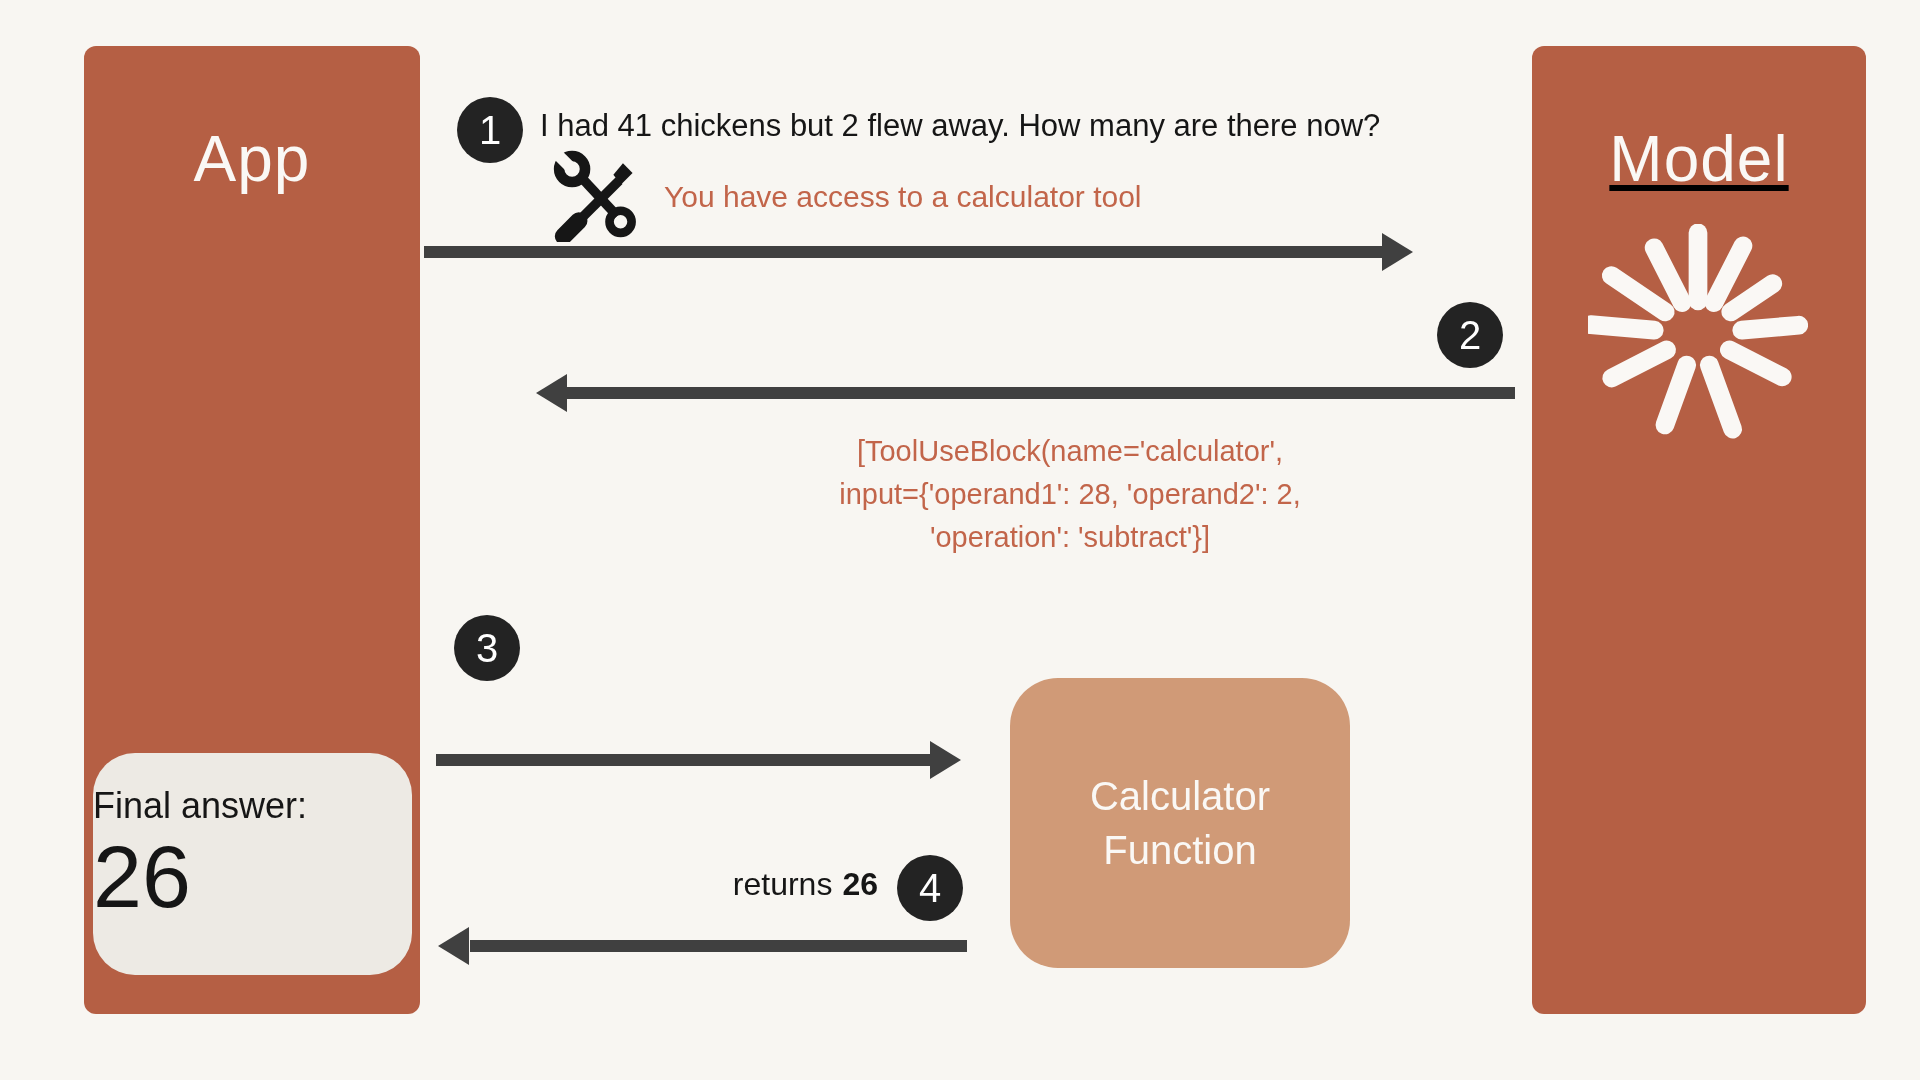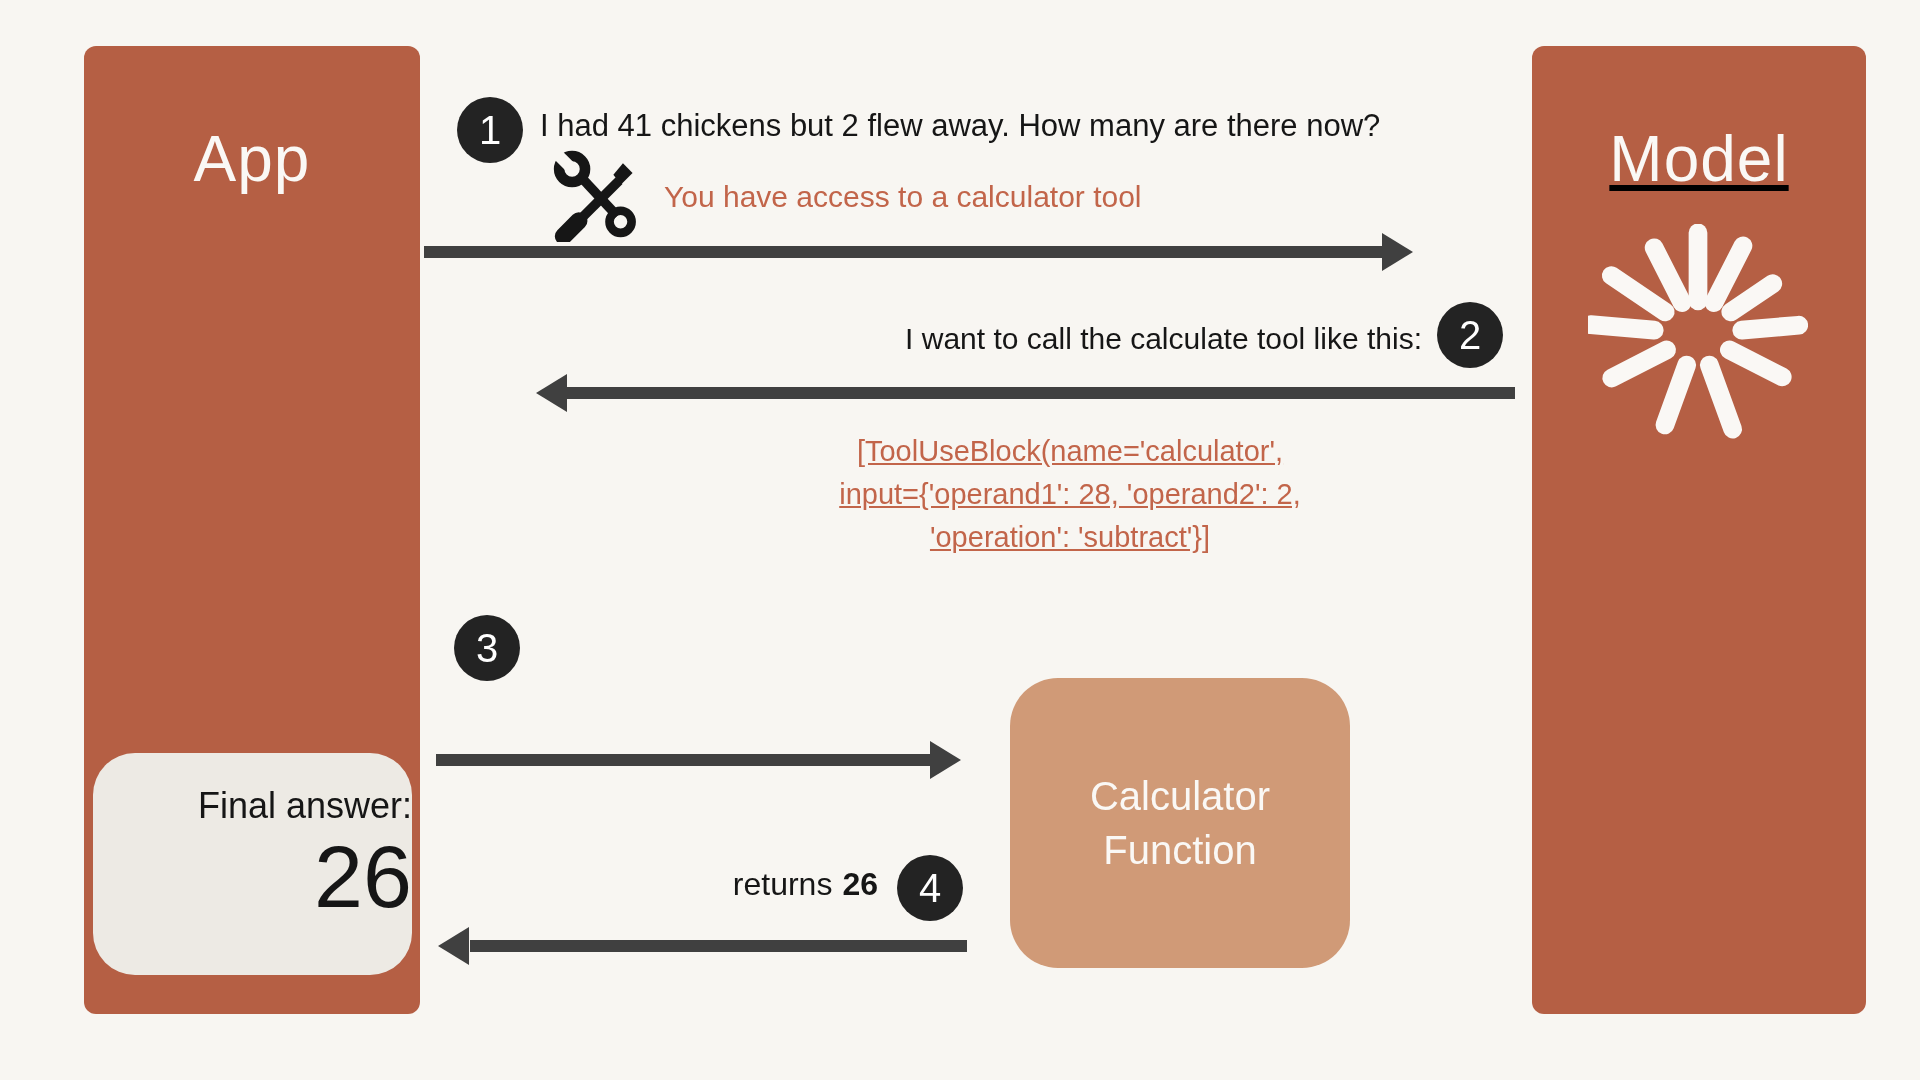--- a/index.html
+++ b/index.html
@@ -18,37 +18,37 @@
   body{font-family:"Liberation Sans",sans-serif;background:#fff;}
   .canvas{position:relative;width:1920px;height:1080px;background:var(--background);overflow:hidden;}
 
   .pillar{position:absolute;top:46px;height:968px;border-radius:12px;background:var(--box-terracotta);}
   .pillar.app{left:84px;width:336px;}
   .pillar.model{left:1532px;width:334px;text-decoration:underline;}
   .pillar-label{margin-top:76px;text-align:center;font-size:64px;letter-spacing:1px;color:var(--white-text);}
 
   .starburst{position:absolute;left:56px;top:178px;width:220px;height:220px;}
 
-  .final-box{position:absolute;left:9px;top:707px;width:319px;height:222px;border-radius:42px;background:var(--box-cream);text-align:right;color:var(--dark-text);padding-left:36px;}
+  .final-box{position:absolute;left:9px;top:707px;width:319px;height:222px;border-radius:42px;background:var(--box-cream);text-align:left;color:var(--dark-text);}
   .final-label{margin-top:32px;font-size:36px;}
   .final-value{margin-top:2px;font-size:88px;line-height:96px;}
 
   .calc-box{position:absolute;left:1010px;top:678px;width:340px;height:290px;border-radius:48px;background:var(--box-tan);color:var(--white-text);display:flex;flex-direction:column;align-items:center;justify-content:center;font-size:40px;line-height:54px;text-align:left;}
 
   .badge{position:absolute;width:66px;height:66px;border-radius:50%;background:var(--badge-bg);color:var(--badge-text);display:flex;align-items:center;justify-content:center;font-size:40px;}
   .badge-1{left:457px;top:97px;}
   .badge-2{left:1437px;top:302px;}
   .badge-3{left:454px;top:615px;}
   .badge-4{left:897px;top:855px;}
 
   .msg{position:absolute;color:var(--dark-text);white-space:nowrap;}
   .msg-1{left:540px;top:108px;font-size:31px;}
   .note-1{left:664px;top:180px;font-size:30px;color:var(--accent-text);text-align:right;}
   .msg-2{left:700px;top:322px;width:722px;text-align:right;font-size:30px;}
-  .code-block{position:absolute;left:717px;top:430px;width:706px;text-align:center;font-size:29px;line-height:43px;color:var(--accent-text);text-decoration:underline;}
+  .code-block{position:absolute;left:717px;top:430px;width:706px;text-align:center;font-size:29px;line-height:43px;color:var(--accent-text);}
   .msg-3{left:462px;top:696px;font-size:33px;}
   .msg-4{left:500px;top:866px;width:378px;text-align:right;font-size:32px;}
   .ret-prefix{}
   .ret-value{font-weight:700;margin-left:10px;}
 
   .arrow-line{position:absolute;height:12px;background:var(--arrow);}
   .arrow-head{position:absolute;width:0;height:0;border-top:19px solid transparent;border-bottom:19px solid transparent;}
   .arrow-head.right{border-left:31px solid var(--arrow);}
   .arrow-head.left{border-right:31px solid var(--arrow);}
 
@@ -115,21 +115,20 @@
     <line x1="14" y1="94" x2="30" y2="78" stroke="#161616" stroke-width="18" stroke-linecap="round"></line>
     <polygon points="66,30 76,18 86,28 74,40" fill="#161616"></polygon>
   </svg>
   <div class="msg note-1">You have access to a calculator tool</div>
   <div class="arrow-line line-1"></div>
   <div class="arrow-head right head-1"></div>
 
   <div class="badge badge-2">
     <span>2</span>
   </div>
-  <div class="msg msg-2">I want to call the calculate tool like this:</div>
   <div class="arrow-line line-2"></div>
   <div class="arrow-head left head-2"></div>
   <div class="code-block">
     <div>[ToolUseBlock(name='calculator',</div>
     <div>input={'operand1': 28, 'operand2': 2,</div>
     <div>'operation': 'subtract'}]</div>
   </div>
 
   <div class="badge badge-3">
     <span>3</span>

